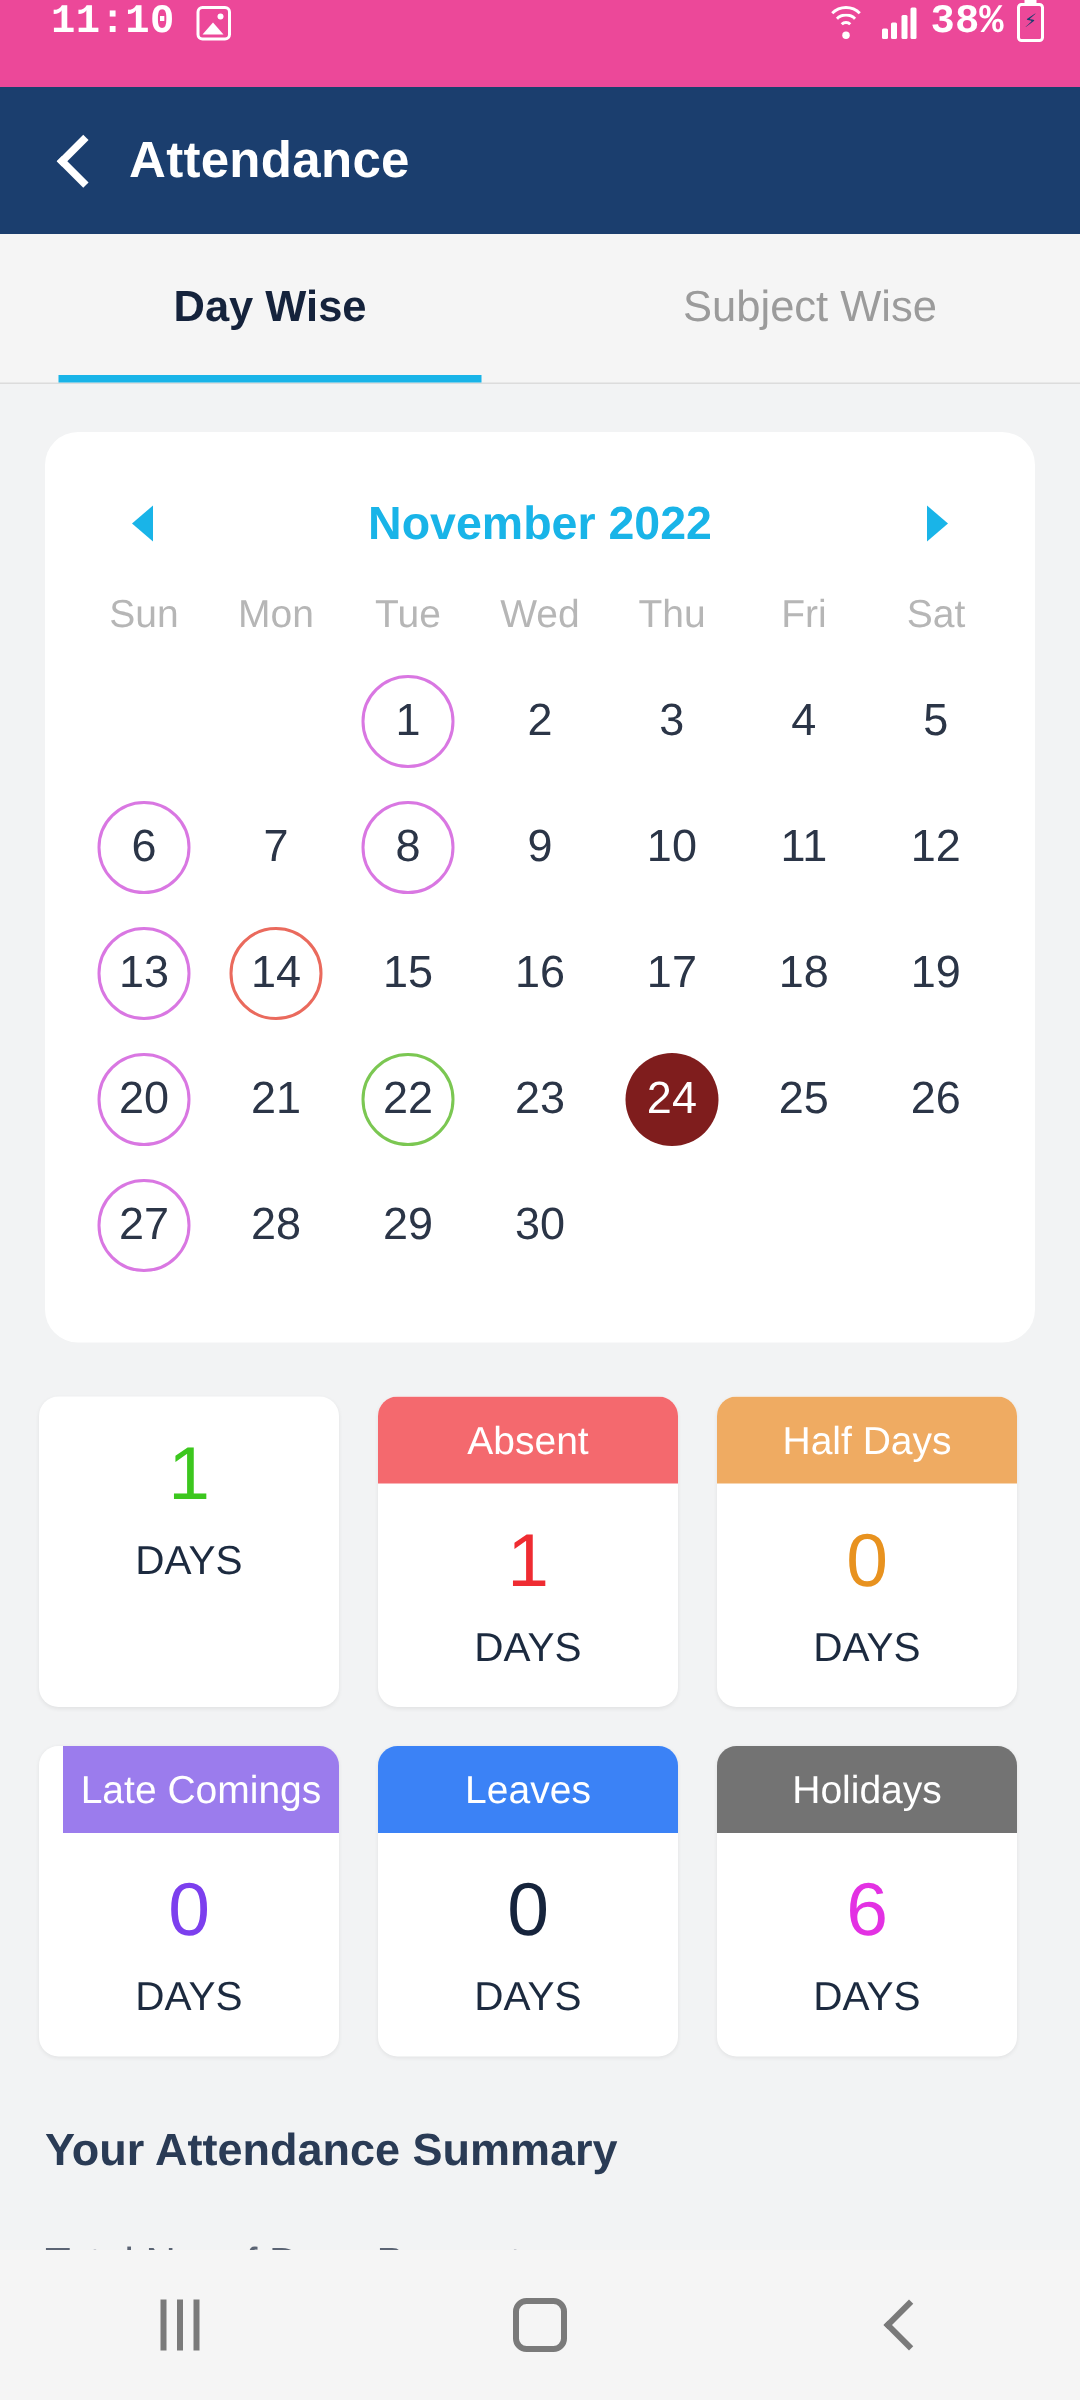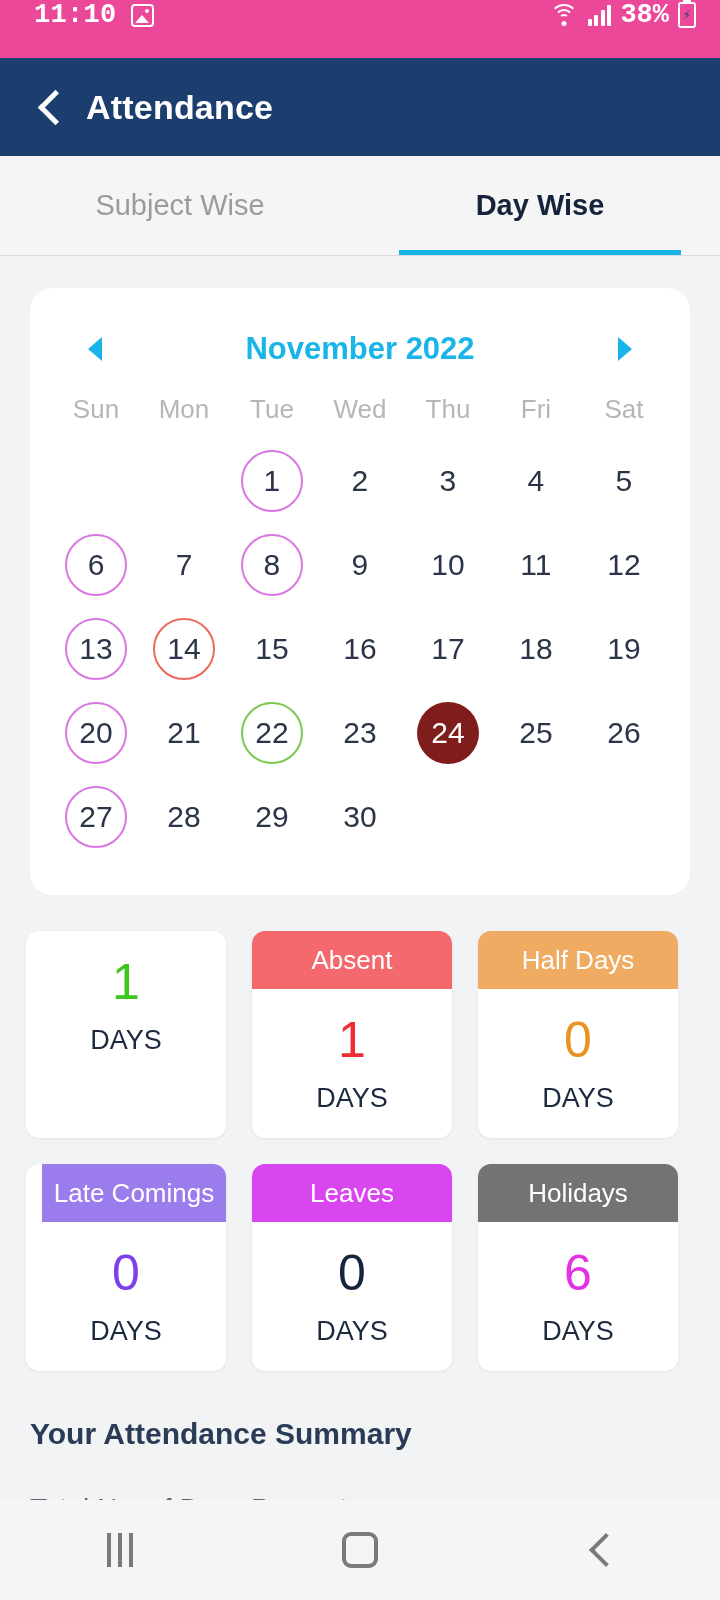--- a/index.html
+++ b/index.html
@@ -202,25 +202,25 @@
         </span>
     </div>
   </div>
 
   <div class="apptitle">
     <span class="backchev"></span>
     <h1>Attendance</h1>
   </div>
 
   <div class="tabs">
+    <div class="tab active">
+      <span>Day Wise</span>
+    </div>
     <div class="tab inactive">
       <span>Subject Wise</span>
-    </div>
-    <div class="tab active">
-      <span>Day Wise</span>
     </div>
   </div>
 
   <div class="calcard">
     <div class="calhead">
       <span class="arrow prev"></span>
       <span class="title">November 2022</span>
       <span class="arrow next"></span>
     </div>
     <div class="weekrow" id="weekrow">
@@ -342,21 +342,21 @@
         <div class="cap" style="background: rgb(239, 171, 98);">Half Days</div>
         <div class="num" style="color: rgb(232, 146, 31);">0</div>
         <div class="unit">DAYS</div>
       </div>
       <div class="statcard">
         <div class="cap" style="background: rgb(155, 124, 237); margin-left: 16px;">Late Comings</div>
         <div class="num" style="color: rgb(124, 63, 238);">0</div>
         <div class="unit">DAYS</div>
       </div>
       <div class="statcard">
-        <div class="cap" style="background: #d946ef;">Leaves</div>
+        <div class="cap" style="background: #3b82f6;">Leaves</div>
         <div class="num" style="color: rgb(22, 36, 60);">0</div>
         <div class="unit">DAYS</div>
       </div>
       <div class="statcard">
         <div class="cap" style="background: #737373;">Holidays</div>
         <div class="num" style="color: rgb(227, 49, 227);">6</div>
         <div class="unit">DAYS</div>
       </div>
     </div>
 

